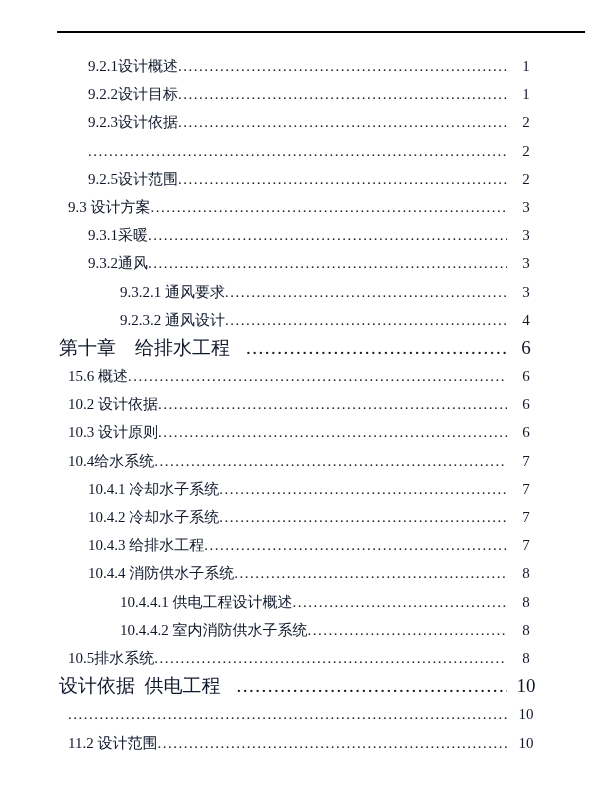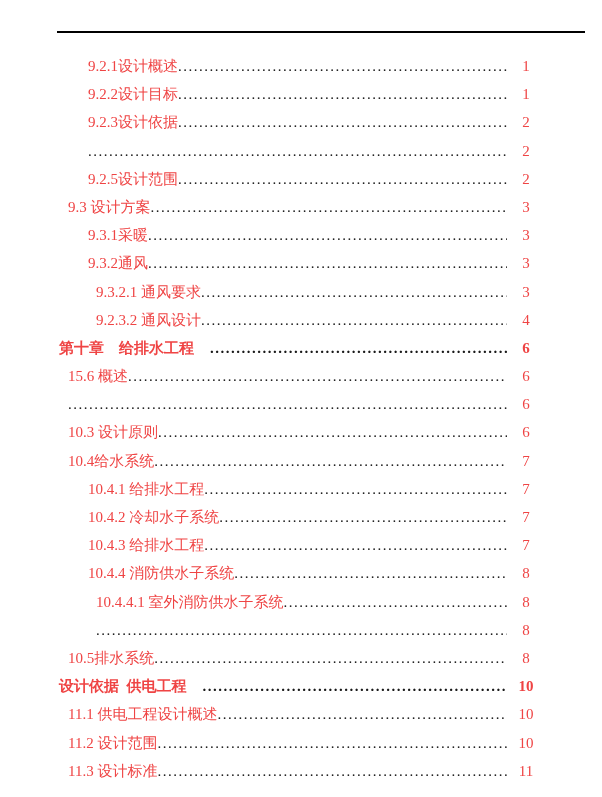--- a/index.html
+++ b/index.html
@@ -3,21 +3,21 @@
 <meta charset="utf-8">
 <style>
   html, body { margin: 0; padding: 0; background: #ffffff; }
   .page {
     position: relative;
     width: 602px;
     height: 797px;
     background: #ffffff;
     overflow: hidden;
     font-family: "Liberation Serif", "DejaVu Serif", serif;
-    color: #ef4444;
+    color: #0f172a;
   }
   .header-rule {
     position: absolute;
     left: 57px;
     top: 31px;
     width: 528px;
     height: 2px;
     background: #000000;
   }
   .toc {
@@ -28,24 +28,24 @@
   }
   .row {
     display: flex;
     align-items: baseline;
     height: 28.2px;
     line-height: 28.2px;
     font-size: 15px;
     padding-right: 57px;
     cursor: default;
   }
-  .lvl0 { padding-left: 59px; font-weight: 700; font-size: 15px; }
+  .lvl0 { padding-left: 59px; font-weight: 400; font-size: 19px; }
   .lvl1 { padding-left: 68px; }
   .lvl2 { padding-left: 88px; }
-  .lvl3 { padding-left: 96px; }
+  .lvl3 { padding-left: 120px; }
   .title { white-space: pre; flex: 0 0 auto; }
   .lvl0 .title { padding-right: 16px; }
   .leader {
     flex: 1 1 auto;
     min-width: 0;
     overflow: hidden;
     white-space: nowrap;
     letter-spacing: 1.5px;
     color: #1a1a1a;
   }
@@ -116,81 +116,77 @@
         <span class="title">第十章　给排水工程</span>
         <span class="leader"></span>
         <span class="page-num">6</span>
       </div>
       <div class="row lvl1">
         <span class="title">15.6 概述</span>
         <span class="leader"></span>
         <span class="page-num">6</span>
       </div>
       <div class="row lvl1">
+        <span class="title">10.2 设计依据</span>
         <span class="leader"></span>
         <span class="page-num">6</span>
       </div>
       <div class="row lvl1">
         <span class="title">10.3 设计原则</span>
         <span class="leader"></span>
         <span class="page-num">6</span>
       </div>
       <div class="row lvl1">
         <span class="title">10.4给水系统</span>
         <span class="leader"></span>
         <span class="page-num">7</span>
       </div>
       <div class="row lvl2">
-        <span class="title">10.4.1 给排水工程</span>
+        <span class="title">10.4.1 冷却水子系统</span>
         <span class="leader"></span>
         <span class="page-num">7</span>
       </div>
       <div class="row lvl2">
         <span class="title">10.4.2 冷却水子系统</span>
         <span class="leader"></span>
         <span class="page-num">7</span>
       </div>
       <div class="row lvl2">
         <span class="title">10.4.3 给排水工程</span>
         <span class="leader"></span>
         <span class="page-num">7</span>
       </div>
       <div class="row lvl2">
         <span class="title">10.4.4 消防供水子系统</span>
         <span class="leader"></span>
         <span class="page-num">8</span>
       </div>
       <div class="row lvl3">
-        <span class="title">10.4.4.1 室外消防供水子系统</span>
+        <span class="title">10.4.4.1 供电工程设计概述</span>
         <span class="leader"></span>
         <span class="page-num">8</span>
       </div>
       <div class="row lvl3">
+        <span class="title">10.4.4.2 室内消防供水子系统</span>
         <span class="leader"></span>
         <span class="page-num">8</span>
       </div>
       <div class="row lvl1">
         <span class="title">10.5排水系统</span>
         <span class="leader"></span>
         <span class="page-num">8</span>
       </div>
       <div class="row lvl0">
         <span class="title">设计依据  供电工程</span>
         <span class="leader"></span>
         <span class="page-num">10</span>
       </div>
       <div class="row lvl1">
-        <span class="title">11.1 供电工程设计概述</span>
         <span class="leader"></span>
         <span class="page-num">10</span>
       </div>
       <div class="row lvl1">
         <span class="title">11.2 设计范围</span>
         <span class="leader"></span>
         <span class="page-num">10</span>
       </div>
-      <div class="row lvl1">
-        <span class="title">11.3 设计标准</span>
-        <span class="leader"></span>
-        <span class="page-num">11</span>
-      </div>
     </div>
 </div>
 
 </body></html>

